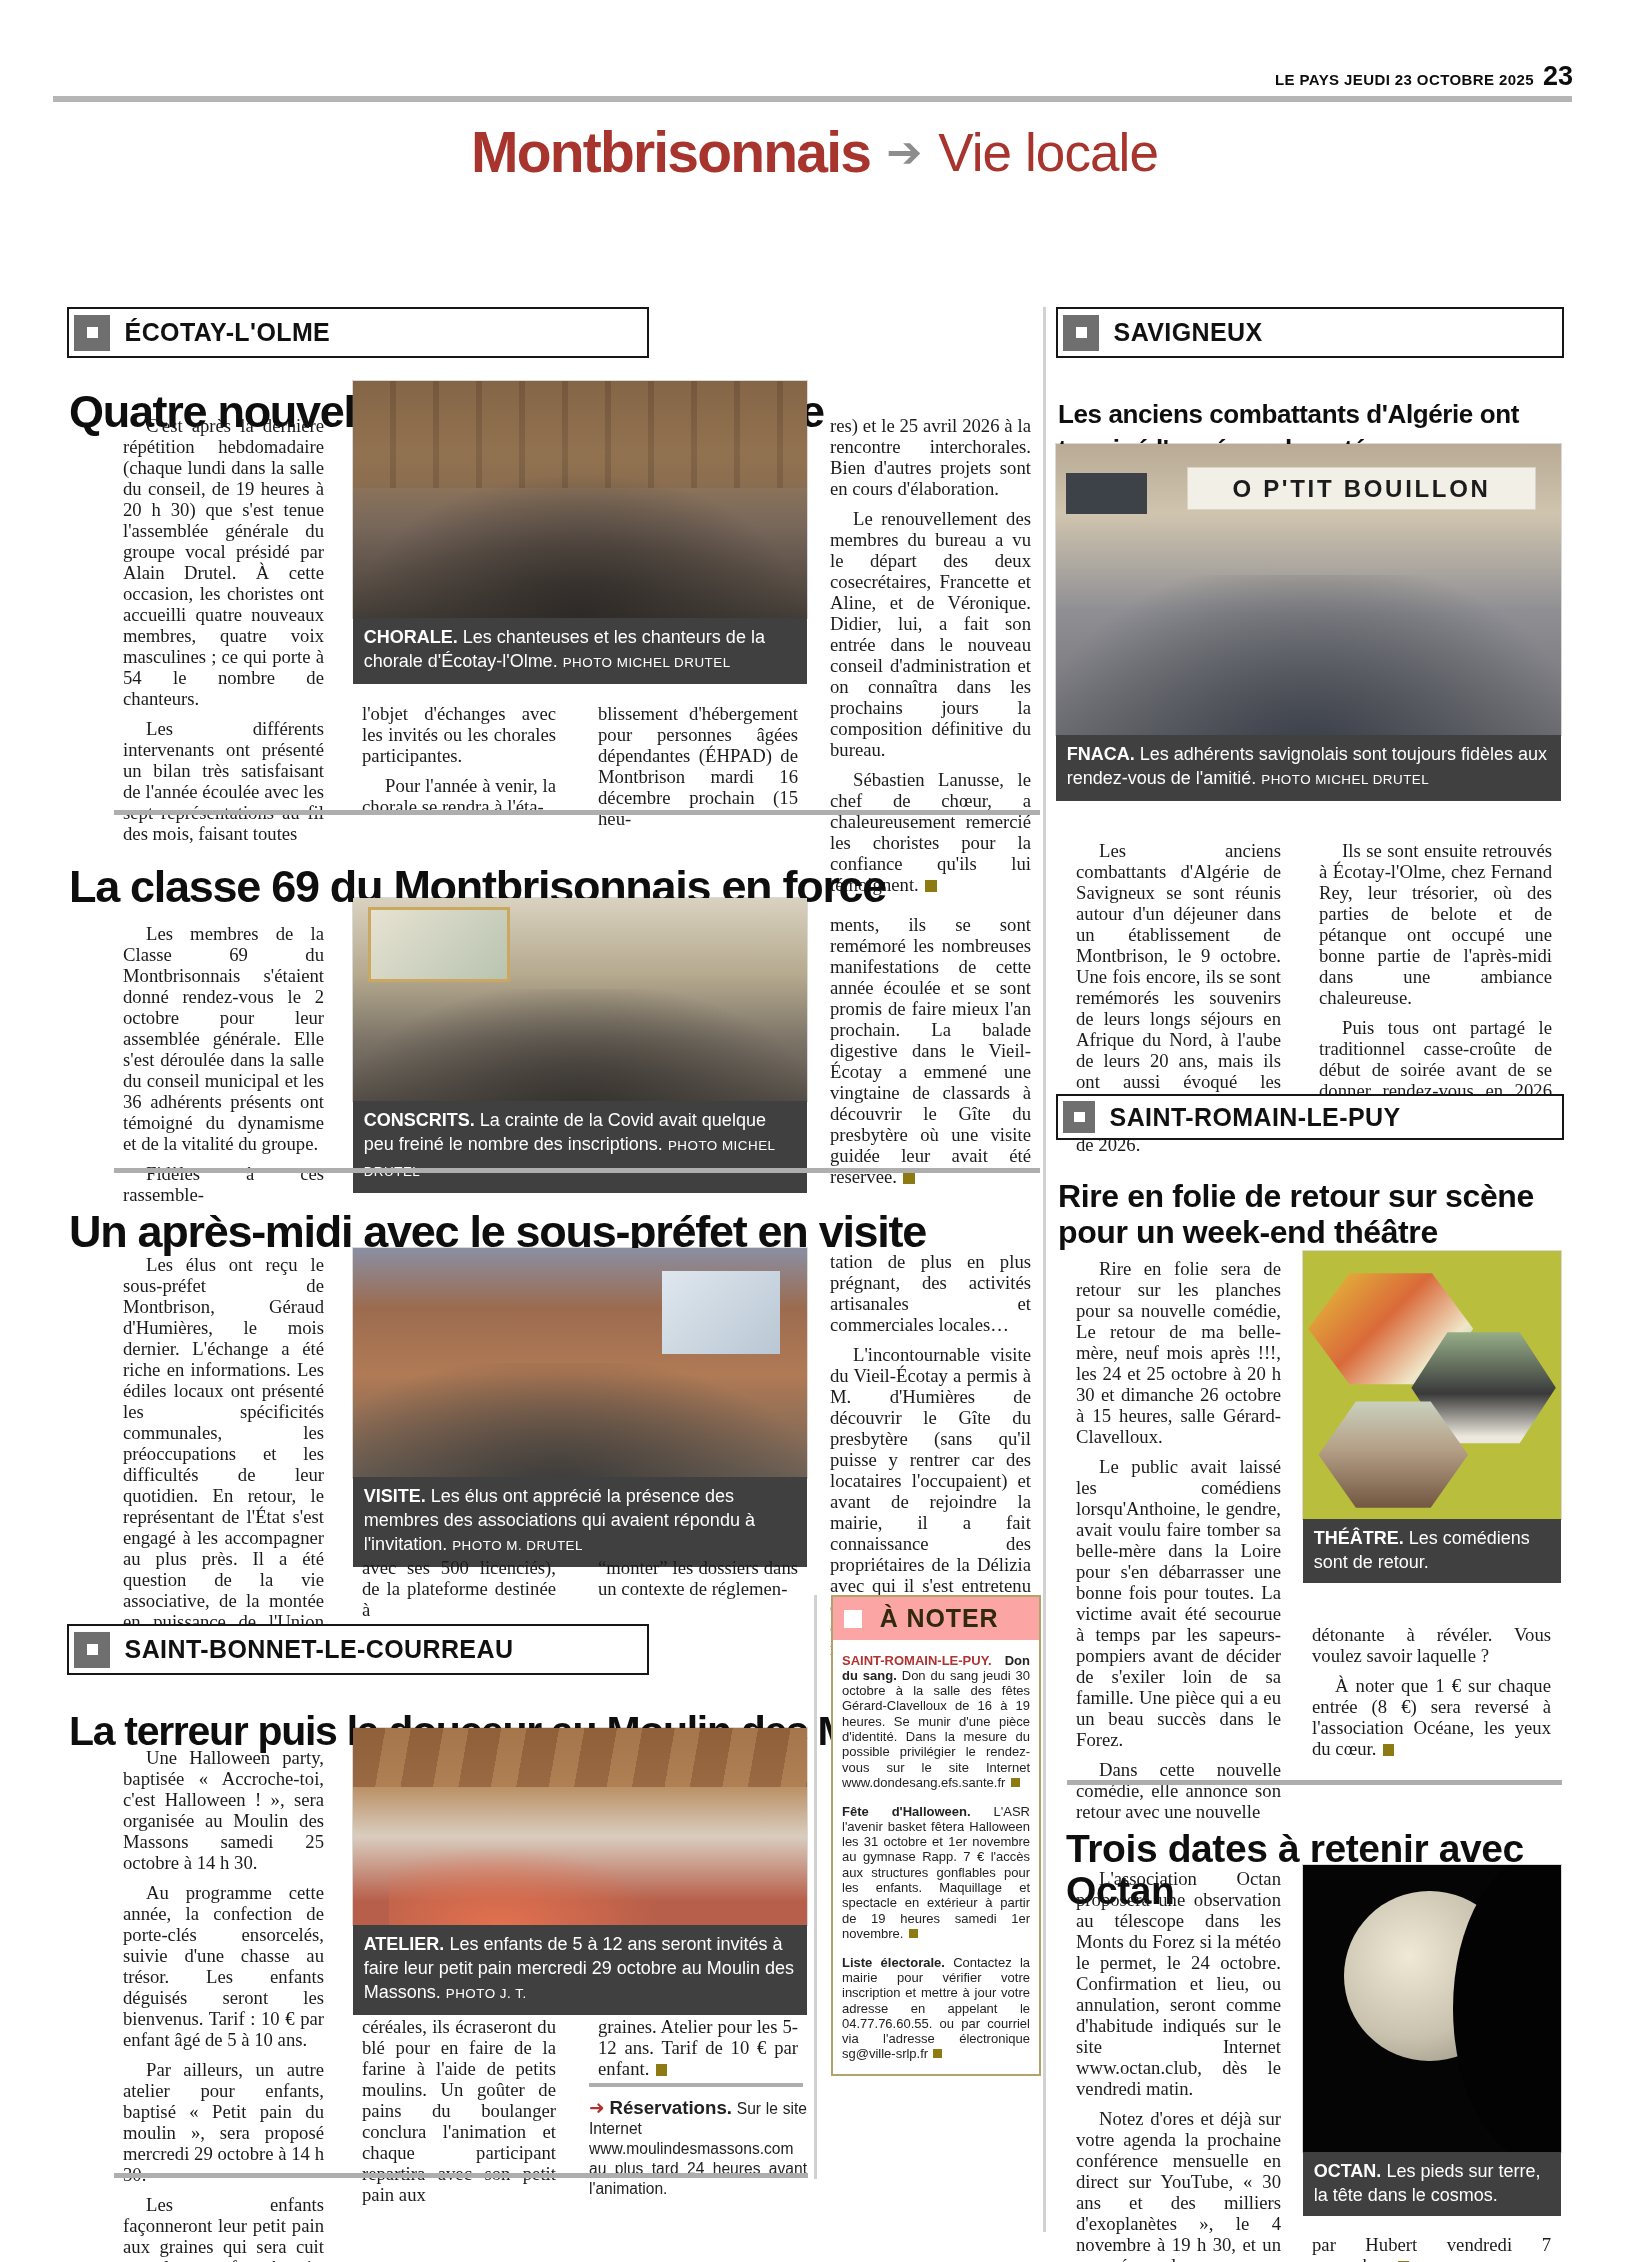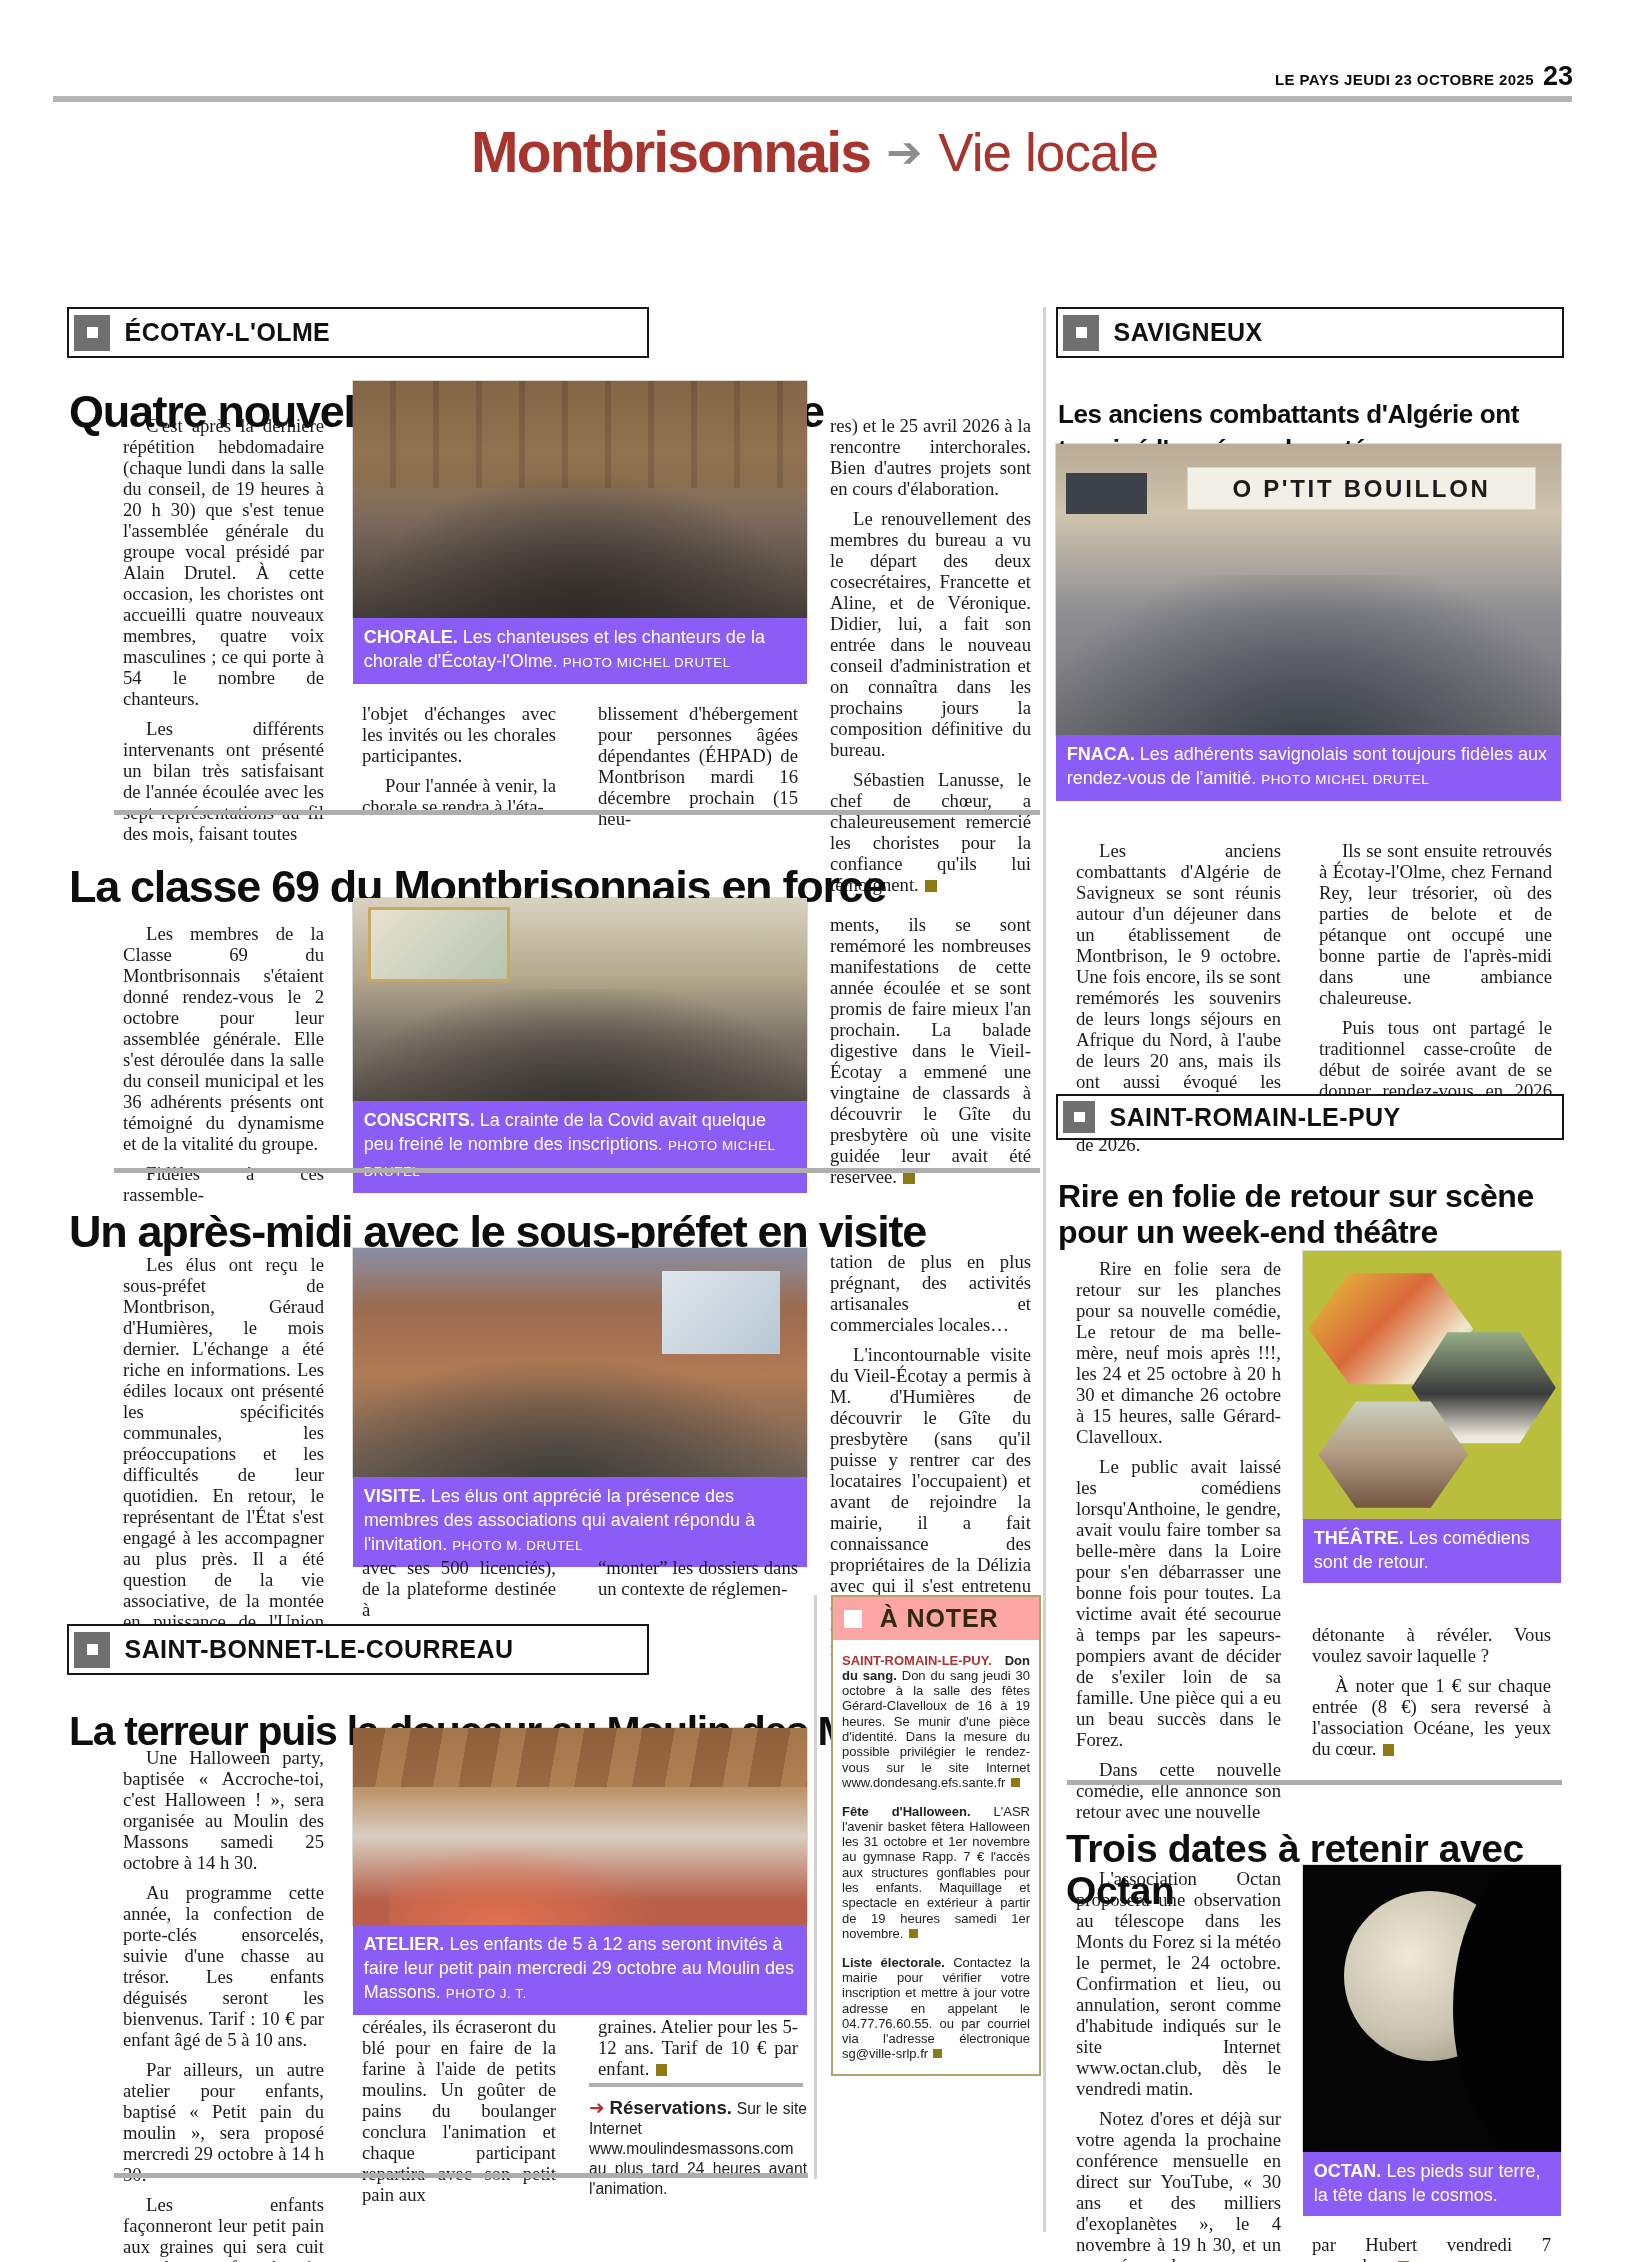--- a/index.html
+++ b/index.html
@@ -7,21 +7,21 @@
   .abs{position:absolute;}
   p{margin:9px;text-indent:23px;}
   .bodycol{font-size:18.7px;line-height:21px;text-align:justify;}
   .cont p:first-child{text-indent:0;}
   .endmark p:last-child::after{content:"";display:inline-block;width:11.6px;height:11.6px;background:#8d7a12;margin-left:6.2px;vertical-align:-0.9px;}
   .headline{font-family:"Liberation Sans",sans-serif;font-weight:700;color:#0e0e0e;letter-spacing:-1.3px;line-height:1.08;margin-top:32px;}
   .secbox{border:2.7px solid #161616;background:#fff;display:flex;align-items:center;box-sizing:border-box;}
   .secsq{width:36px;height:36px;background:#6f6f6f;margin-left:5.3px;display:flex;align-items:center;justify-content:center;}
   .secsq-in{width:10.7px;height:10.7px;background:#fff;}
   .seclabel{font-family:"Liberation Sans",sans-serif;font-weight:700;font-size:25px;margin-left:14.3px;letter-spacing:0.4px;color:#111;}
-  .caption{background:#8b5cf6;color:#fff;font-family:"Liberation Sans",sans-serif;font-size:18px;line-height:24px;padding:7.1px 10.7px 9px;box-sizing:border-box;text-align:left;}
+  .caption{background:#404040;color:#fff;font-family:"Liberation Sans",sans-serif;font-size:18px;line-height:24px;padding:7.1px 10.7px 9px;box-sizing:border-box;text-align:left;}
   .cap-lead{font-weight:700;}
   .cap-credit{font-size:13.4px;letter-spacing:0.5px;}
   .sep{background:#aeaeae;}
   .vsep{background:#d2d2d2;}
   .photo{overflow:hidden;outline:0.9px solid rgba(0,0,0,.15);}
   .masthead{display:flex;align-items:baseline;gap:9px;font-family:"Liberation Sans",sans-serif;font-weight:700;color:#0d0d0d;}
   .masthead-text{font-size:15px;letter-spacing:0.4px;}
   .masthead-page{font-size:27px;}
   .banner{left:0;width:100%;display:flex;justify-content:center;align-items:center;gap:16px;}
   .banner-title{font-family:"Liberation Sans",sans-serif;font-weight:700;font-size:57px;color:#a8342e;letter-spacing:-1.8px;}

